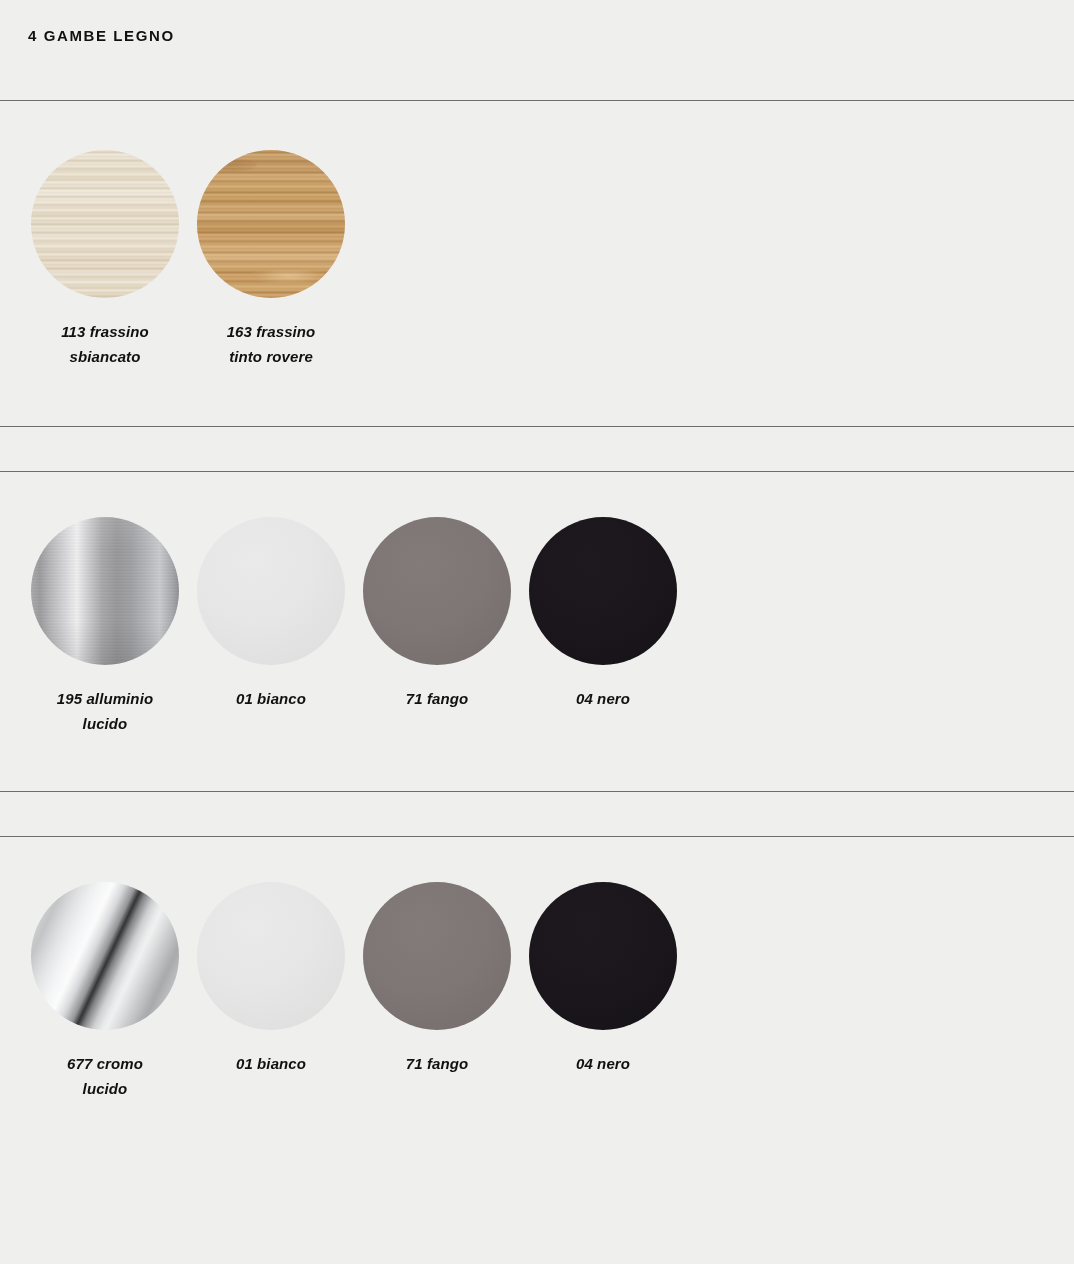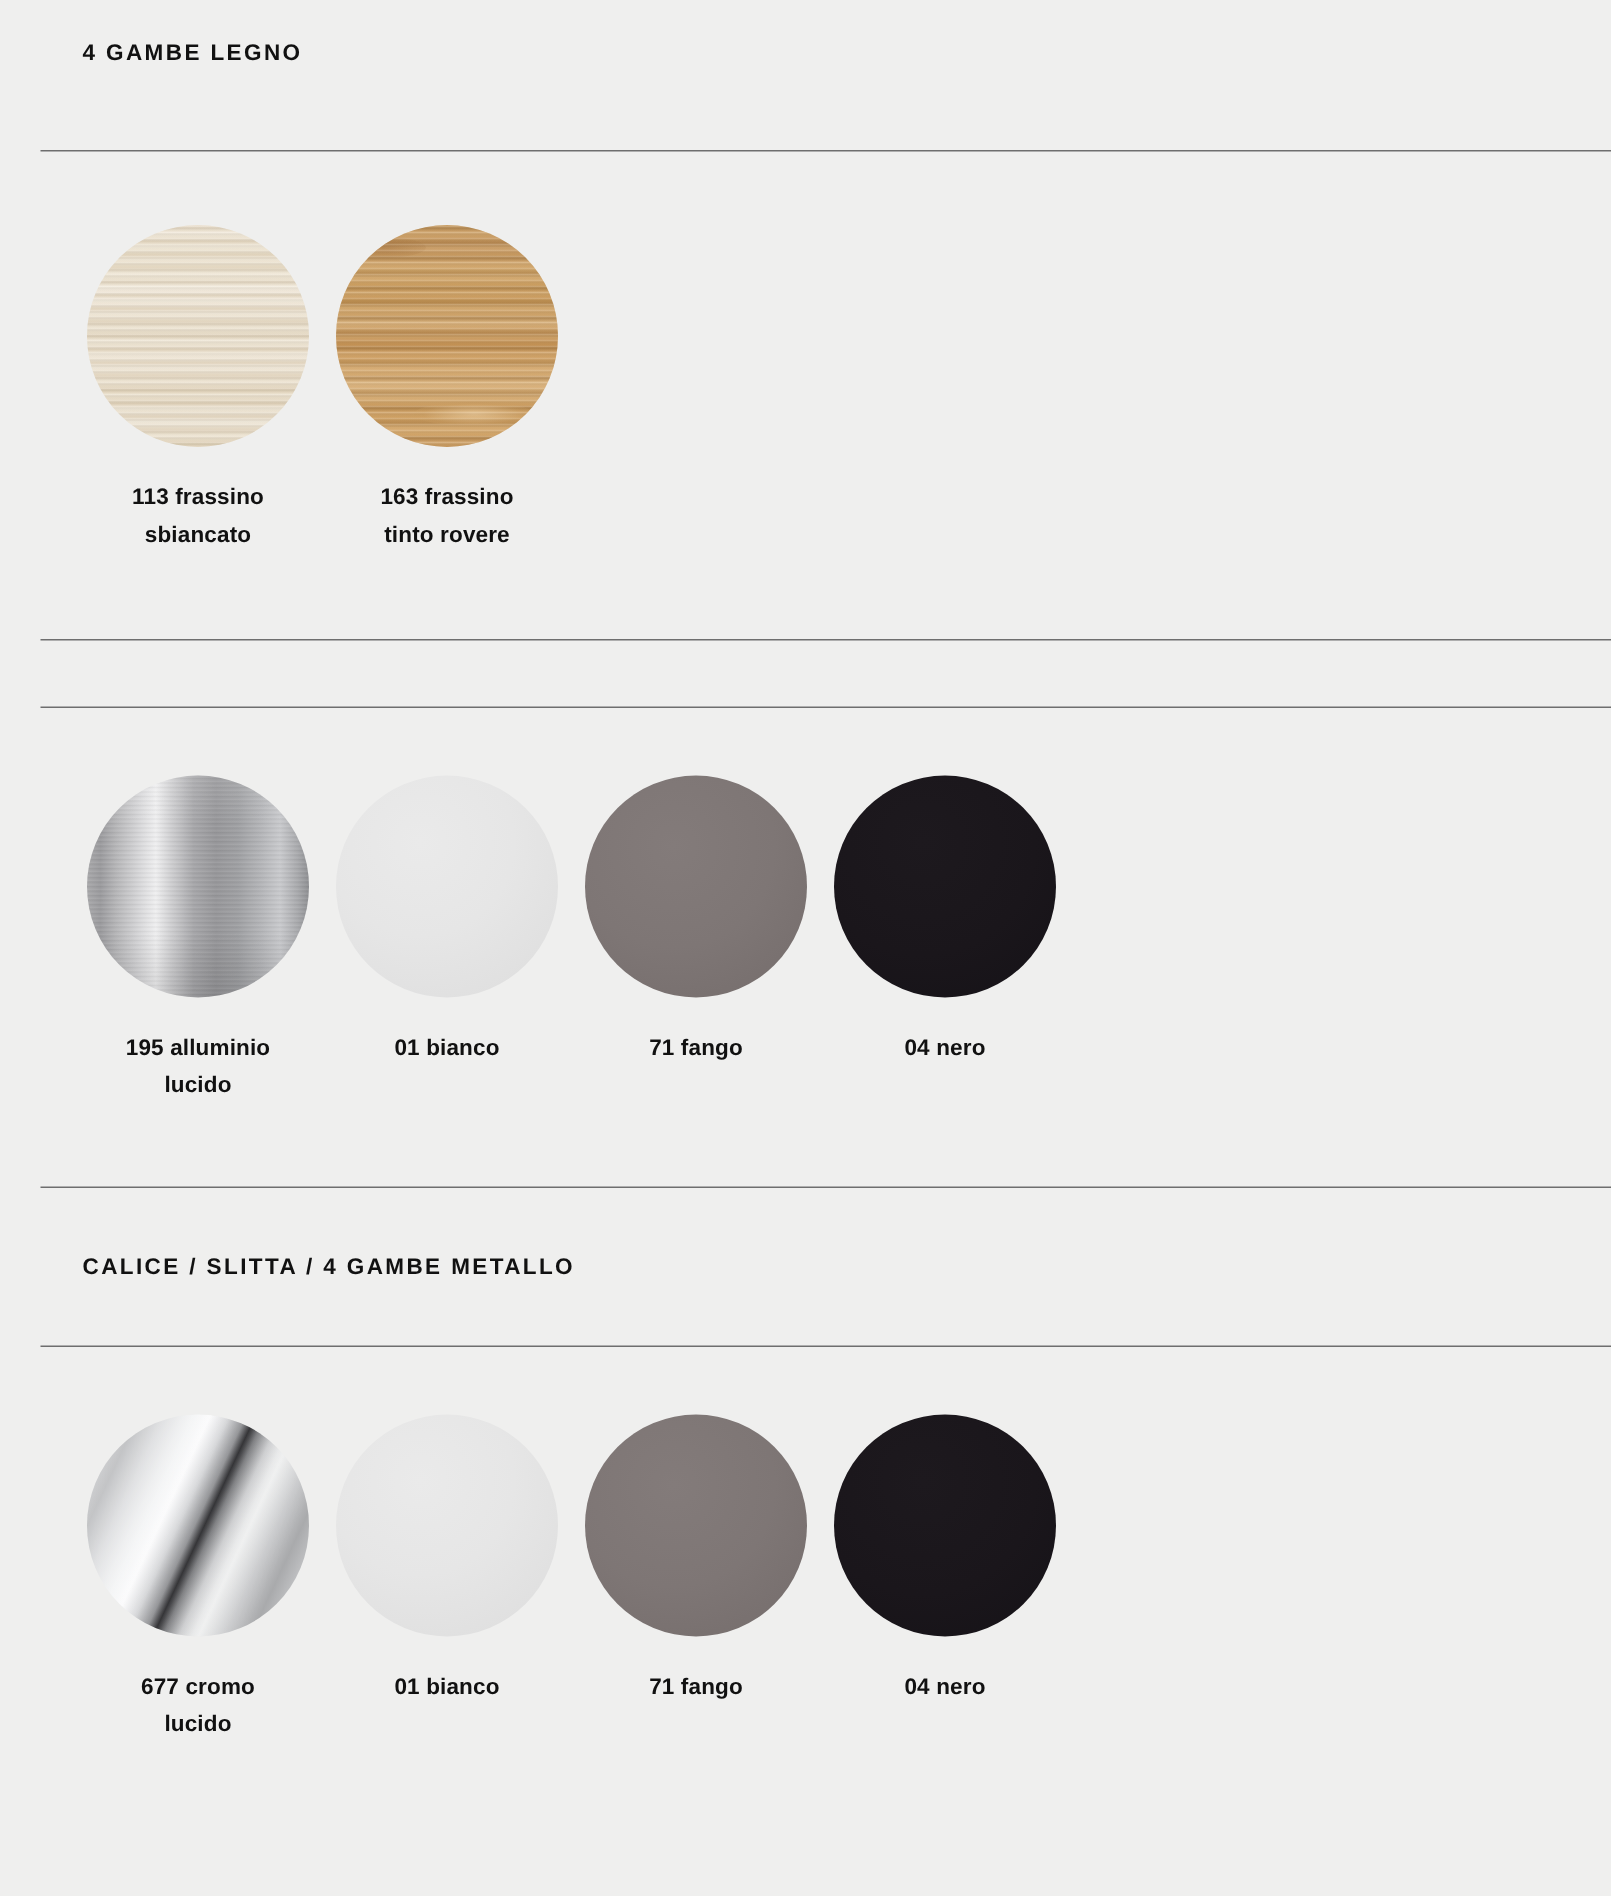--- a/index.html
+++ b/index.html
@@ -9,21 +9,21 @@
   }
   body {
     width: 1074px;
     height: 1264px;
     font-family: "Liberation Sans", sans-serif;
     color: #111111;
     overflow: hidden;
     position: relative;
   }
 
-  .page { width: 884px; position: relative; margin-left: 27px; }
+  .page { width: 884px; position: relative; }
 
   
   .section-heading {
     font-size: 15px;
     font-weight: bold;
     letter-spacing: 1.6px;
     color: #111111;
     padding-left: 28px;
   }
   .sec-1-title { padding-top: 27px; }
@@ -68,20 +68,21 @@
 
   .swatch-label {
     margin-top: 21px;
     font-size: 15px;
     font-weight: bold;
     line-height: 25px;
     text-align: center;
     color: #111111;
     white-space: pre-line;
     letter-spacing: 0.1px;
+    font-style: italic;
   }
 
   
   .grain-lines {
     position: absolute;
     inset: 0;
     background-image: repeating-linear-gradient(
       to bottom,
       rgba(255,255,255,0.00) 0px,
       rgba(255,255,255,0.16) 1px,
@@ -294,21 +295,20 @@
 
     <div class="swatch-cell">
       <div class="swatch-disc lacquer-nero"></div>
       <div class="swatch-label">04 nero</div>
     </div>
 
   </div>
 
   <div class="rule rule-4"></div>
 
-  <div class="section-heading sec-3-title">CALICE / SLITTA / 4 GAMBE METALLO</div>
 
   <div class="rule rule-5"></div>
 
   <div class="swatch-row row-metal">
 
     <div class="swatch-cell">
       <div class="swatch-disc metal-407">
         <div class="sheen"></div>
       </div>
       <div class="swatch-label">677 cromo

